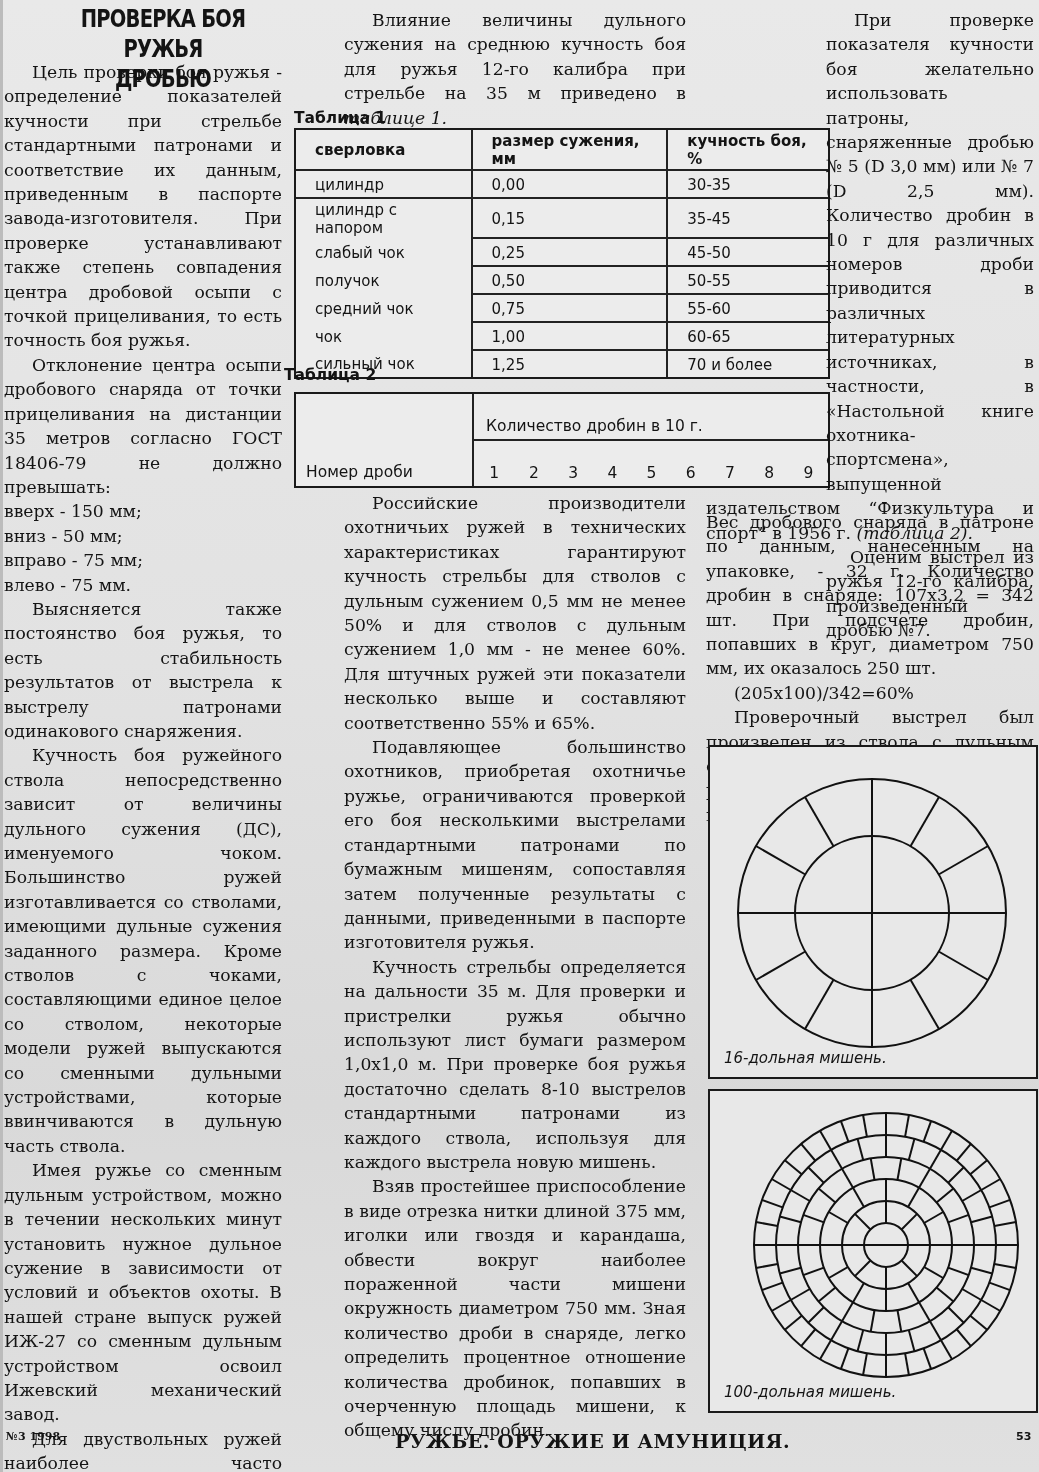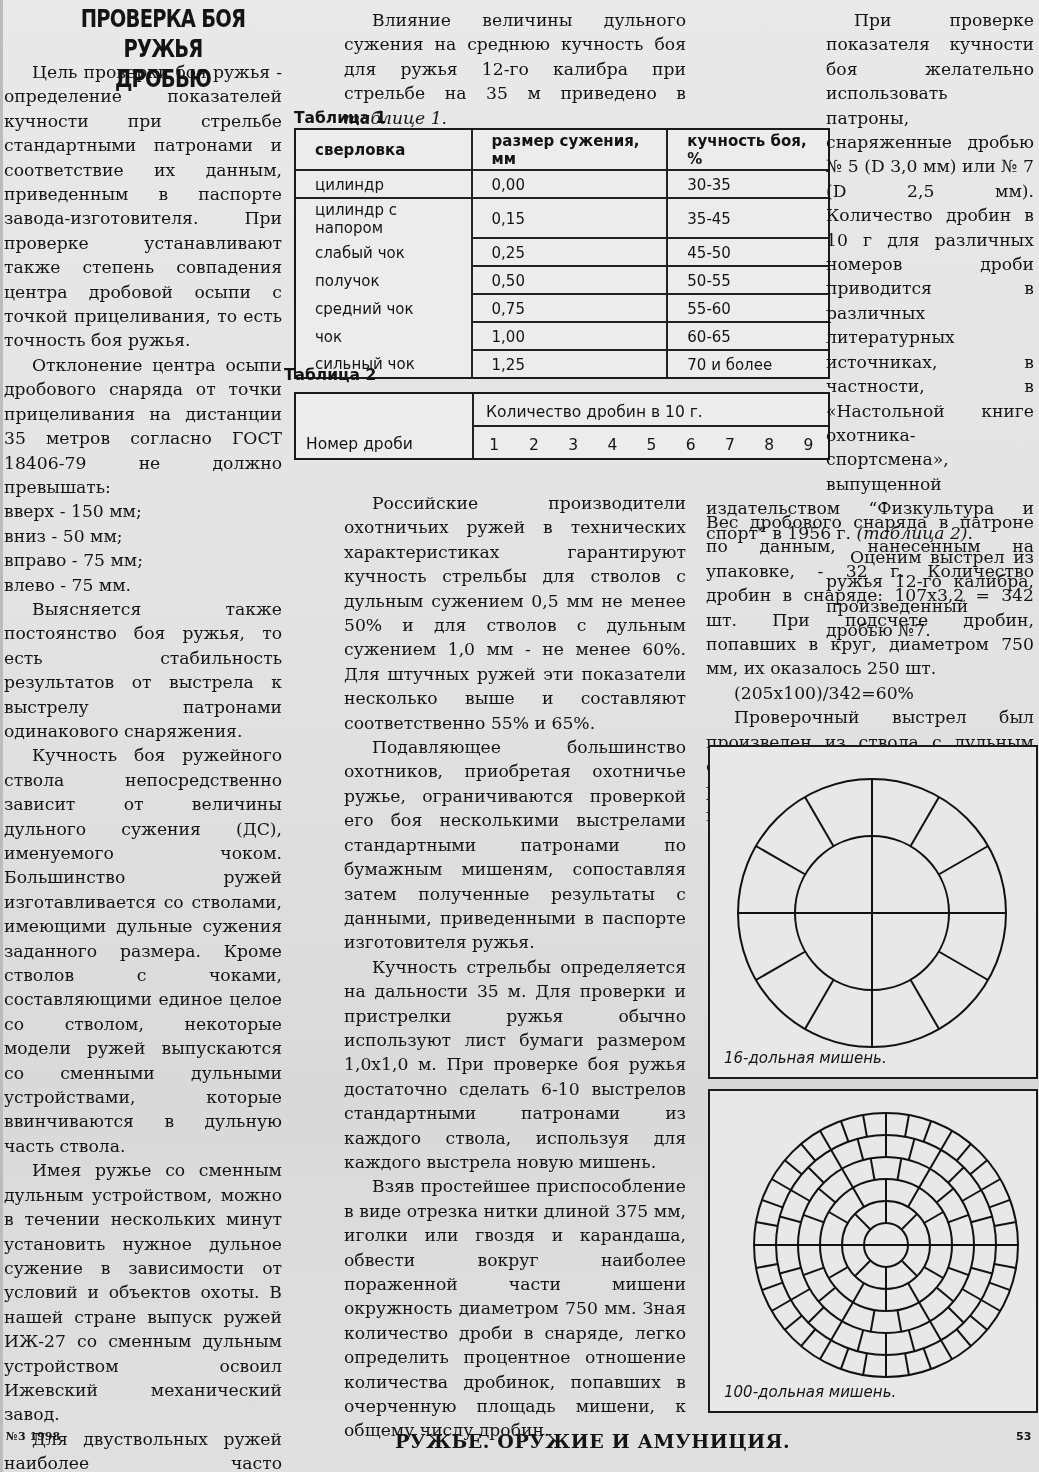--- a/index.html
+++ b/index.html
@@ -24,21 +24,21 @@
   .t1 table{width:100%;font-size:15px;}
   .t1 td,.t1 th{padding:2px 8px 1px 8px;height:23px;text-align:left;font-weight:normal;}
   .t1 th{font-weight:bold;}
   .t1 tr td,.t1 tr th{border-bottom:2px solid #222;padding-left:19px;}
   .t1 tr:last-child td{border-bottom:none;}
   .t1 td:nth-child(2),.t1 th:nth-child(2),.t1 td:nth-child(3),.t1 th:nth-child(3){border-left:2px solid #222;}
   .t1 tr:nth-child(n+2) td:first-child{border-bottom:none;}
   .t1 tr:nth-child(n+2) td:first-child{box-shadow:inset 0 -2px 0 -0px transparent;}
   .t2{position:absolute;left:294px;top:392px;width:532px;border:2px solid #1a1a1a;background:#ececec;}
   .t2 table{width:100%;font-size:15.5px;}
-  .t2 td{padding:6px 4px 2px 4px;height:23px;margin-top:17px;}
+  .t2 td{padding:20px 4px 2px 4px;height:23px;margin-top:17px;}
   .t2 .lbl{padding-left:10px;border-right:2px solid #222;width:162px;white-space:nowrap;}
   .t2 .hdr{text-align:left;padding-left:12px;border-bottom:2px solid #222;}
   .t2 .num{text-align:center;}
   .fig{position:absolute;border:2px solid #1a1a1a;background:#e8e8e8;}
   .fig1{left:708px;top:745px;width:326px;height:330px;}
   .fig2{left:708px;top:1089px;width:326px;height:320px;}
   .fig svg{position:absolute;left:0;top:0;}
   .fig .cap{position:absolute;left:14px;bottom:10px;font-family:"DejaVu Sans","Liberation Sans",sans-serif;
             font-style:italic;font-size:15px;}
   .footer{position:absolute;top:1430px;font-weight:bold;font-size:11px;}
@@ -146,21 +146,21 @@
             <td class="num">8</td>
             <td class="num">9</td>
           </tr>
     </tbody>
       </table>
   </div>
 
   <div class="col col2">
     <p>Российские производители охотничьих ружей в технических характеристиках гарантируют кучность стрельбы для стволов с дульным сужением 0,5 мм не менее 50% и для стволов с дульным сужением 1,0 мм - не менее 60%. Для штучных ружей эти показатели несколько выше и составляют соответственно 55% и 65%.</p>
     <p>Подавляющее большинство охотников, приобретая охотничье ружье, ограничиваются проверкой его боя несколькими выстрелами стандартными патронами по бумажным мишеням, сопоставляя затем полученные результаты с данными, приведенными в паспорте изготовителя ружья.</p>
-    <p>Кучность стрельбы определяется на дальности 35 м. Для проверки и пристрелки ружья обычно используют лист бумаги размером 1,0х1,0 м. При проверке боя ружья достаточно сделать 6-10 выстрелов стандартными патронами из каждого ствола, используя для каждого выстрела новую мишень.</p>
+    <p>Кучность стрельбы определяется на дальности 35 м. Для проверки и пристрелки ружья обычно используют лист бумаги размером 1,0х1,0 м. При проверке боя ружья достаточно сделать 8-10 выстрелов стандартными патронами из каждого ствола, используя для каждого выстрела новую мишень.</p>
     <p>Взяв простейшее приспособление в виде отрезка нитки длиной 375 мм, иголки или гвоздя и карандаша, обвести вокруг наиболее пораженной части мишени окружность диаметром 750 мм. Зная количество дроби в снаряде, легко определить процентное отношение количества дробинок, попавших в очерченную площадь мишени, к общему числу дробин.</p>
   </div>
 
   <div class="col col3top" style="width:328px;">
     <p style="shape-outside:none;">
       <span style="float:left;width:120px;height:368px;margin-top:120px;"></span>
       <span>При проверке показателя кучности боя желательно использовать патроны, снаряженные дробью № 5 (D 3,0 мм) или № 7 (D 2,5 мм). Количество дробин в 10 г для различных номеров дроби приводится в различных литературных источниках, в частности, в «Настольной книге охотника-спортсмена», выпущенной издательством “Физкультура и спорт” в 1956 г. </span><em>(таблица 2).</em>
     </p>
     <p style="padding-left:120px;text-indent:24px;">Оценим выстрел из ружья 12-го калибра, произведенный дробью №7.</p>
   </div>

